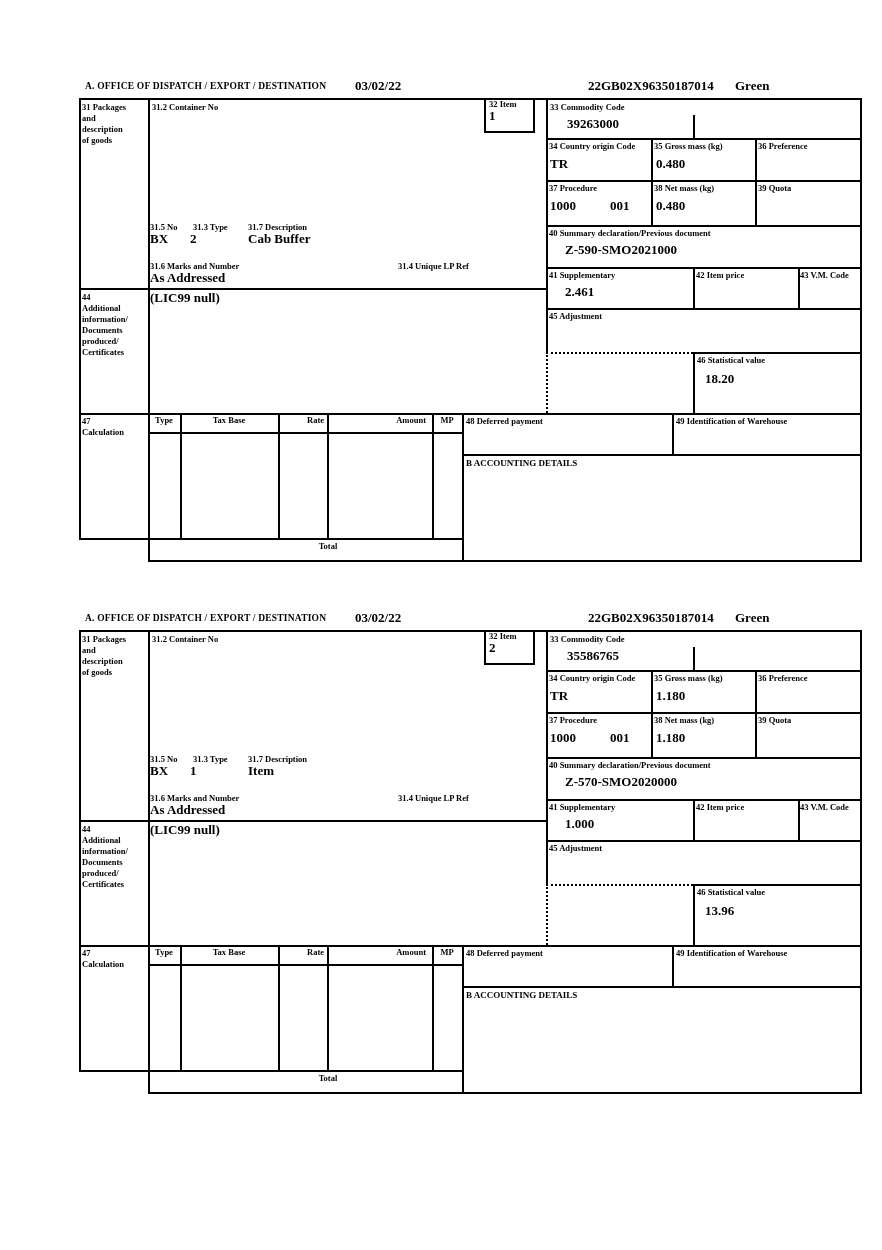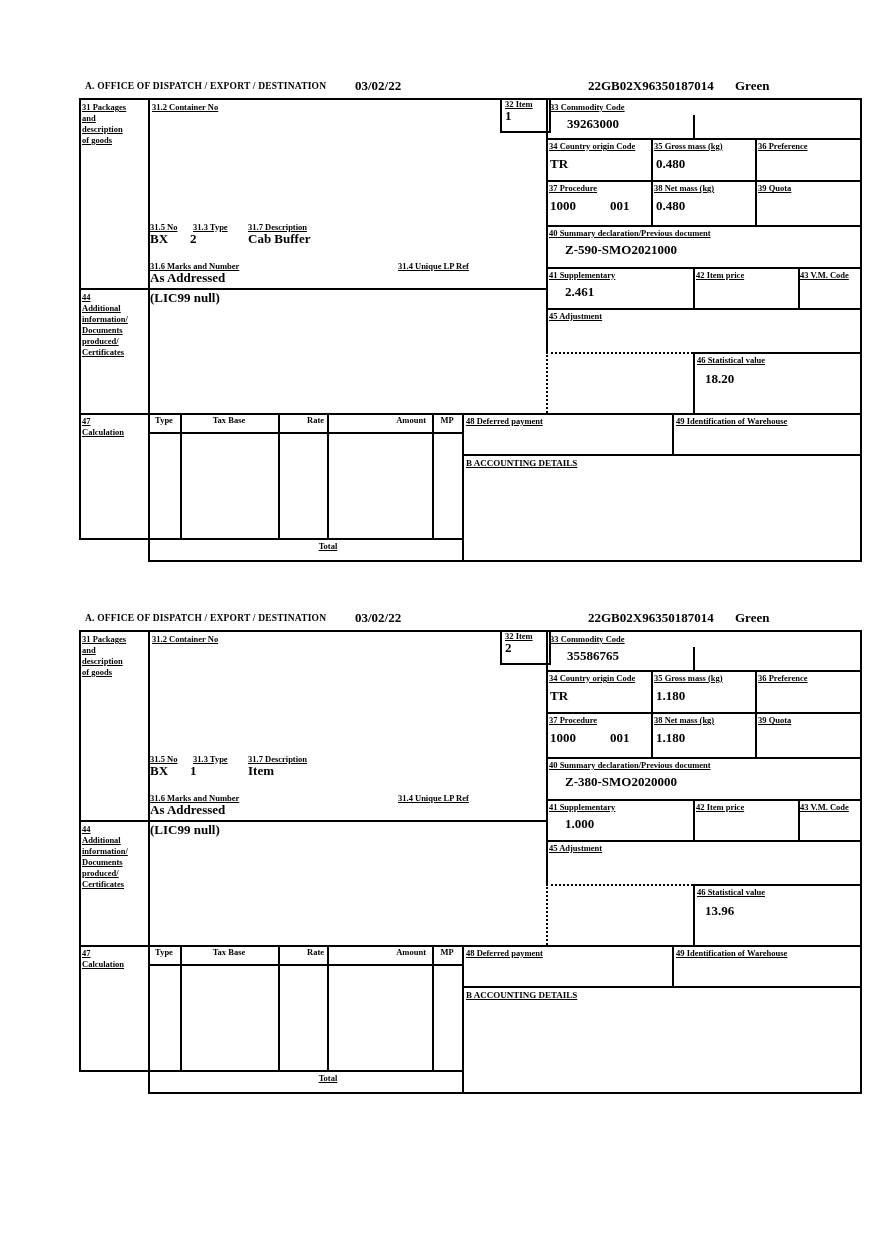--- a/index.html
+++ b/index.html
@@ -3,26 +3,26 @@
 <meta charset="utf-8">
 <style>
   html,body { margin:0; padding:0; background:#fff; }
   .sheet { position:relative; width:882px; height:1250px; background:#fff;
            font-family:"Liberation Serif", serif; color:#000; overflow:hidden; }
   .blk { position:absolute; left:0; width:882px; height:492px; }
   .hl  { position:absolute; height:2px; background:#000; }
   .vl  { position:absolute; width:2px;  background:#000; }
   .hd  { position:absolute; height:0; border-top:2px dotted #000; }
   .vd  { position:absolute; width:0;  border-left:2px dotted #000; }
-  .lb  { position:absolute; font-size:8.5px; font-weight:bold; line-height:1.3; white-space:pre-line;text-decoration:underline; }
+  .lb  { position:absolute; font-size:8.5px; font-weight:bold; line-height:1.3; white-space:pre-line; }
   .vv  { position:absolute; font-size:13px; font-weight:bold; white-space:nowrap; }
   .hdr { position:absolute; font-size:9.5px; font-weight:bold; letter-spacing:0.2px; white-space:nowrap; }
   .big { position:absolute; font-size:13px; font-weight:bold; white-space:nowrap; }
   .itembox { position:absolute; left:484px; top:20px; width:47px; height:33px;
-             border:2px solid #000; border-top:none;margin-left:16px; }
+             border:2px solid #000; border-top:none; }
   .th  { position:absolute; top:337px; font-size:8.5px; font-weight:bold; }
 </style>
 </head>
 <body>
 
 <div class="sheet">
 
   <div class="blk" style="top:78px">
     <div class="hdr" style="left:85px; top:3px">A.  OFFICE OF DISPATCH / EXPORT / DESTINATION</div>
     <div class="big" style="left:355px; top:0px">03/02/22</div>
@@ -198,21 +198,21 @@
     <div class="lb" style="left:654px; top:63px">35 Gross mass (kg)</div>
     <div class="vv" style="left:656px; top:78px">1.180</div>
     <div class="lb" style="left:758px; top:63px">36 Preference</div>
     <div class="lb" style="left:549px; top:105px">37 Procedure</div>
     <div class="vv" style="left:550px; top:120px">1000</div>
     <div class="vv" style="left:610px; top:120px">001</div>
     <div class="lb" style="left:654px; top:105px">38 Net mass (kg)</div>
     <div class="vv" style="left:656px; top:120px">1.180</div>
     <div class="lb" style="left:758px; top:105px">39 Quota</div>
     <div class="lb" style="left:549px; top:150px">40 Summary declaration/Previous document</div>
-    <div class="vv" style="left:565px; top:164px">Z-380-SMO2020000</div>
+    <div class="vv" style="left:565px; top:164px">Z-570-SMO2020000</div>
     <div class="lb" style="left:549px; top:192px">41 Supplementary</div>
     <div class="vv" style="left:565px; top:206px">1.000</div>
     <div class="lb" style="left:696px; top:192px">42 Item price</div>
     <div class="lb" style="left:800px; top:192px">43 V.M. Code</div>
     <div class="lb" style="left:549px; top:233px">45 Adjustment</div>
     <div class="lb" style="left:697px; top:277px">46 Statistical value</div>
     <div class="vv" style="left:705px; top:293px">13.96</div>
 
     <div class="th" style="left:148px; width:32px; text-align:center">Type</div>
     <div class="th" style="left:180px; width:98px; text-align:center">Tax Base</div>

